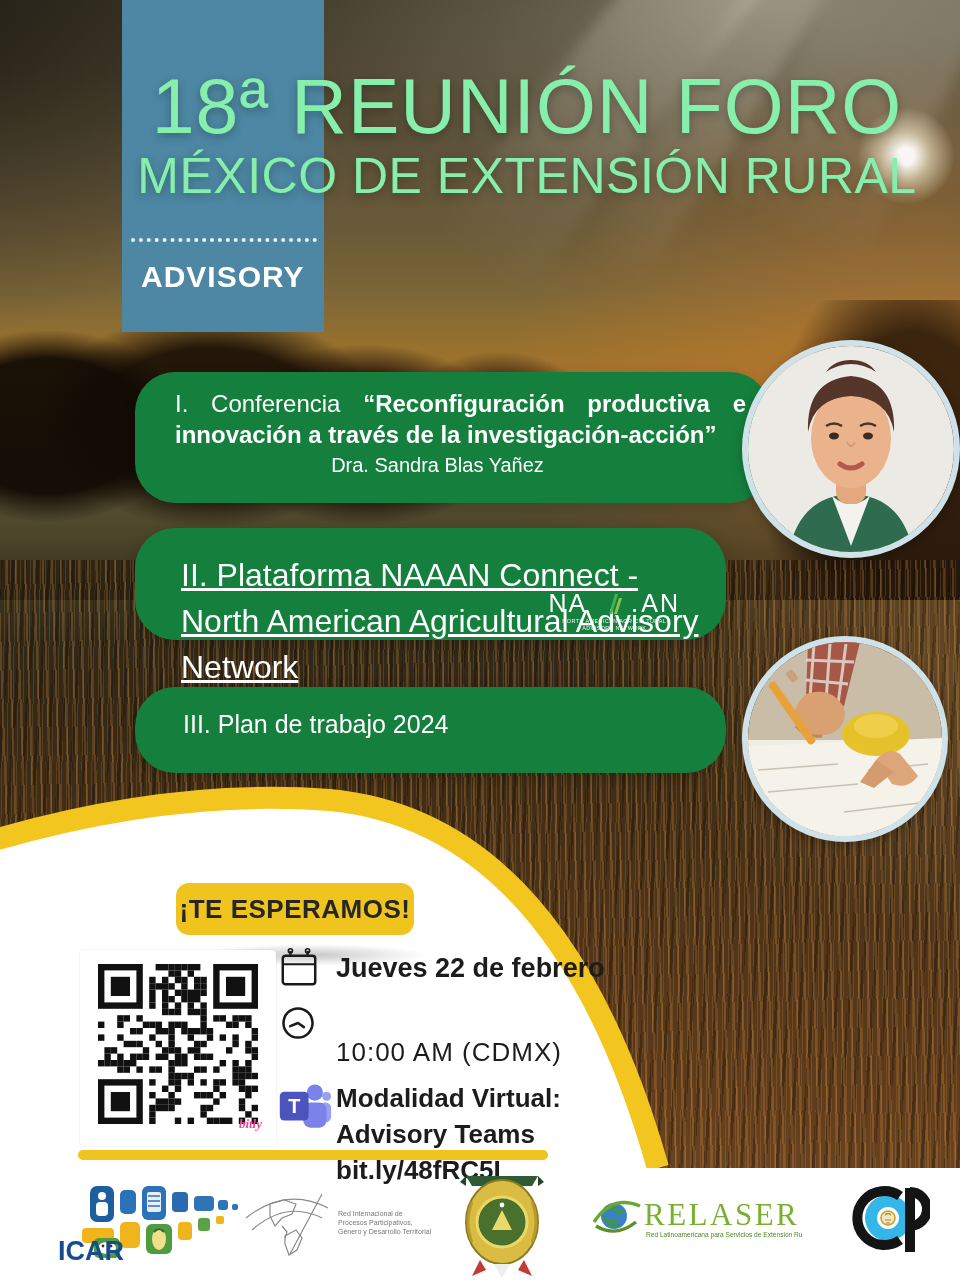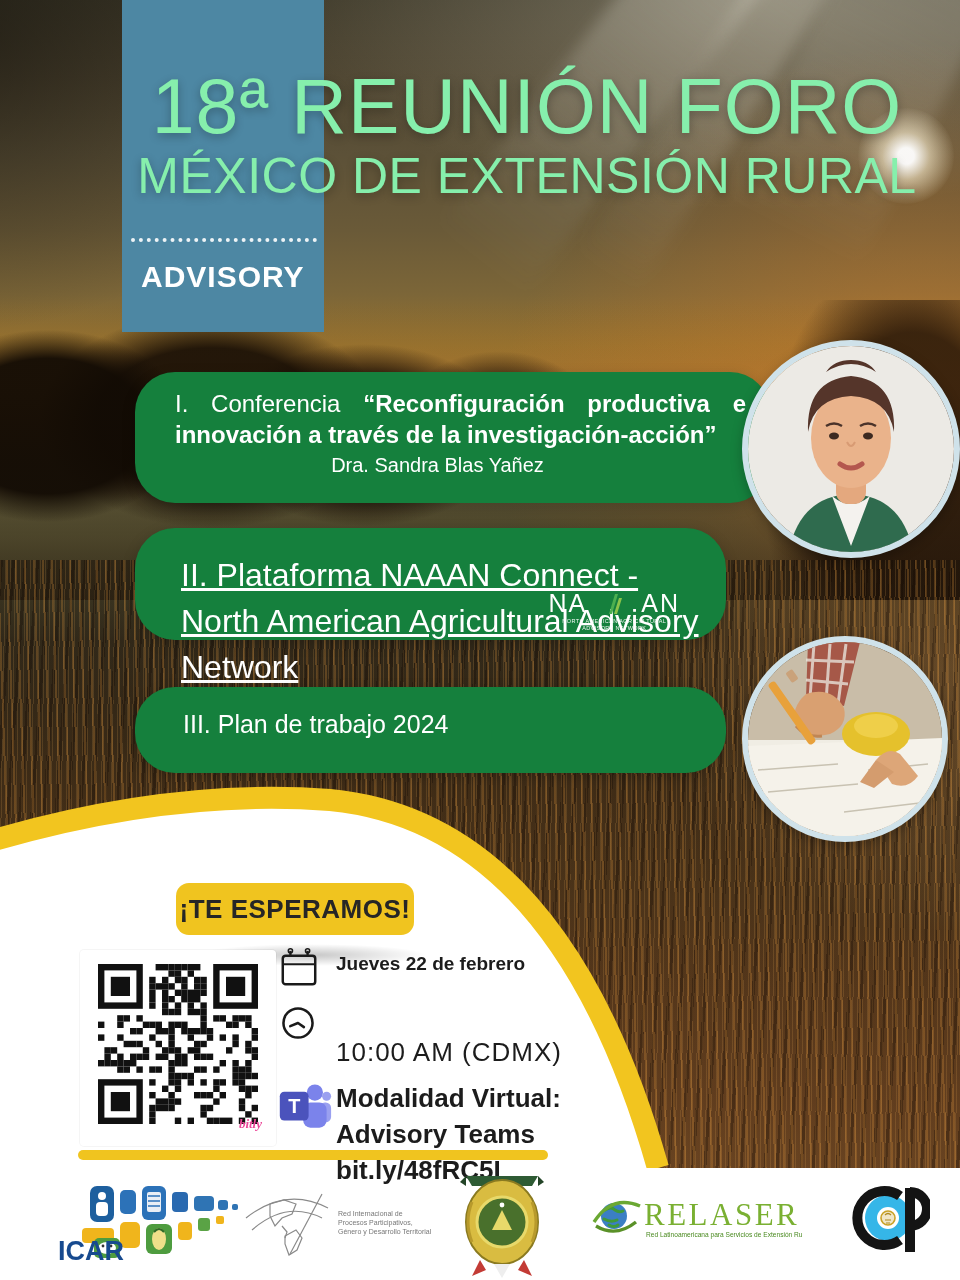--- a/index.html
+++ b/index.html
@@ -88,21 +88,21 @@
   .qr-card{left:80px;top:950px;width:196px;height:196px;background:#fff;border-radius:4px;
        box-shadow:0 0 0 1px rgba(0,0,0,.04);}
   .qr-card svg{position:absolute;left:18px;top:14px;}
   .bitly{position:absolute;right:14px;bottom:14px;font-family:"Liberation Serif",serif;
        font-style:italic;font-weight:bold;font-size:13px;color:#ec4899;}
 
   .info{left:278px;top:947px;width:400px;color:#1c1c1c;}
   .irow{display:flex;align-items:flex-start;margin-bottom:12px;}
   .icon-cell{width:54px;flex:0 0 54px;display:flex;justify-content:flex-start;}
   .itext{padding-left:4px;}
-  .date{font-size:19px;font-weight:bold;padding-top:6px;}
+  .date{font-size:27px;font-weight:bold;padding-top:6px;}
   .time{font-size:26px;font-weight:400;letter-spacing:1px;padding-top:2px;margin-top:32px;}
   .mod{font-size:26px;font-weight:bold;line-height:36px;}
 
   
   .lg{position:absolute;}
   .lg-icar{left:58px;top:1184px;}
   .lg-red{left:242px;top:1188px;}
   .lg-uaem{left:452px;top:1172px;}
   .lg-relaser{left:592px;top:1192px;}
   .lg-cp{left:846px;top:1182px;}

